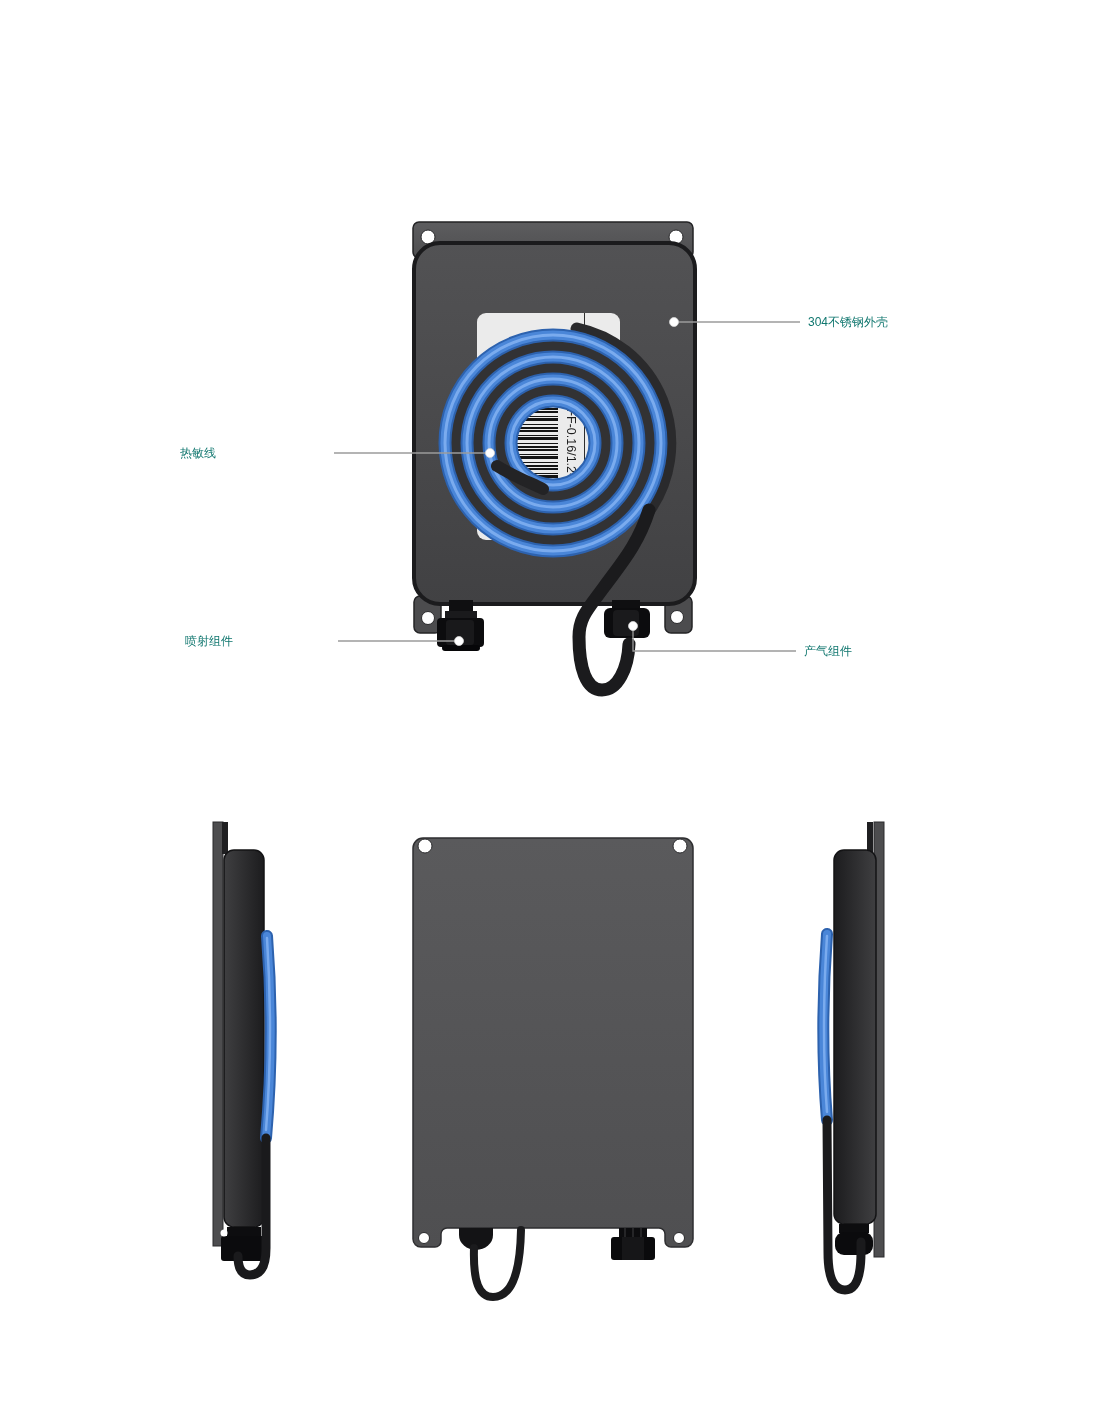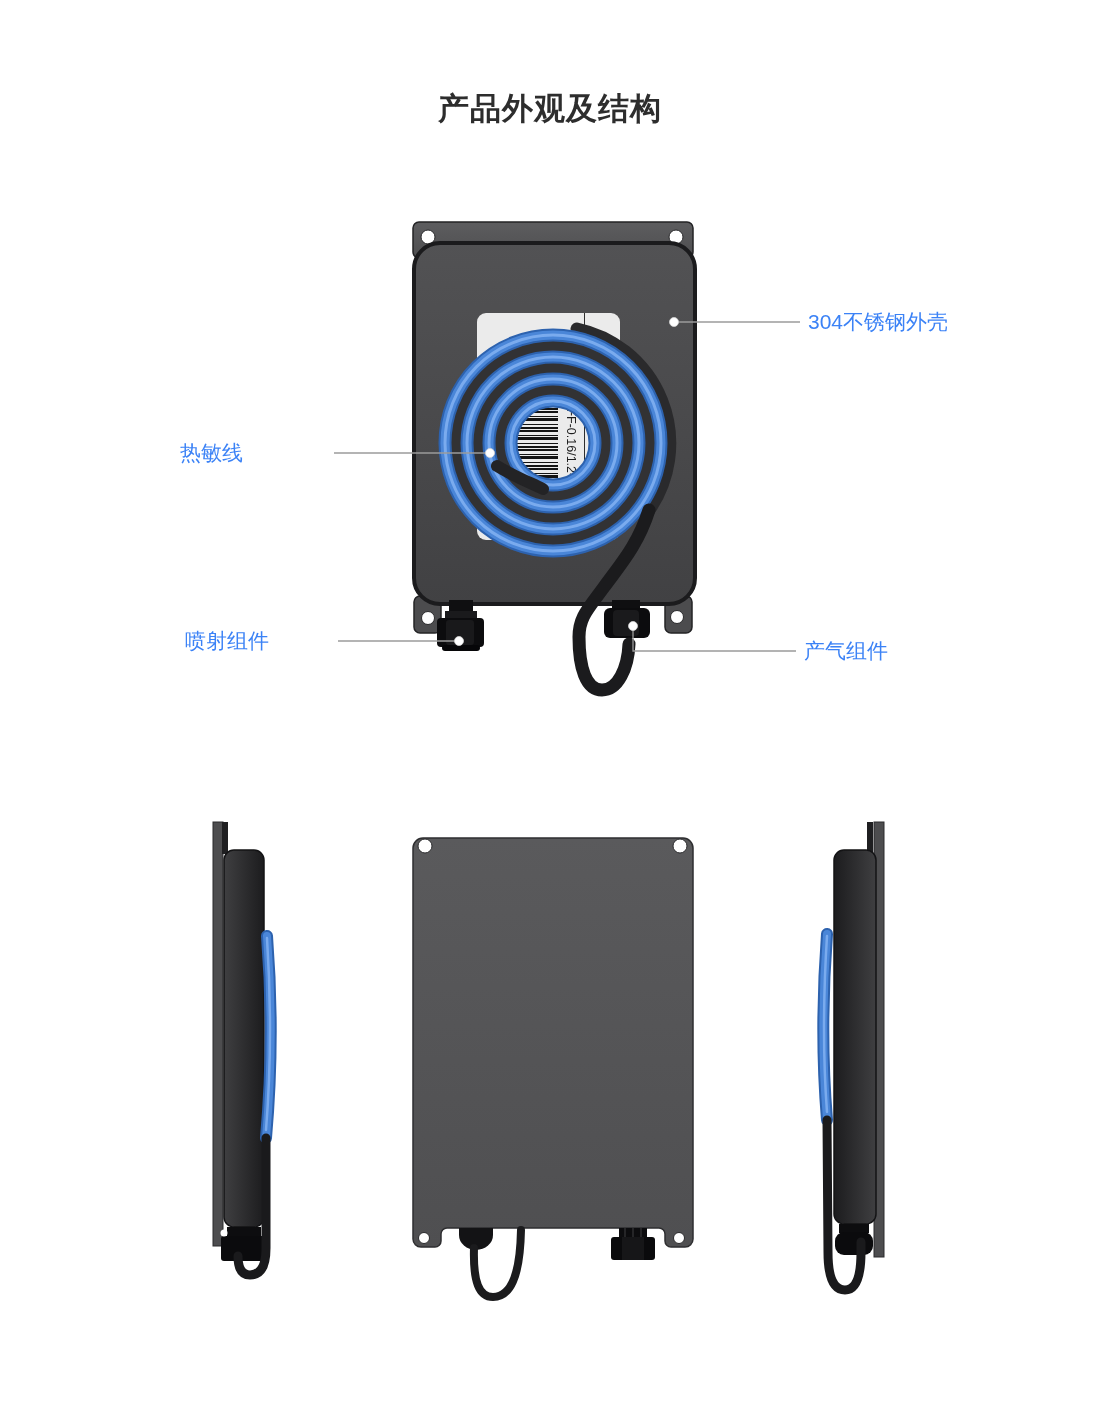--- a/index.html
+++ b/index.html
@@ -15,30 +15,29 @@
   .lbl-row1{height:35px;line-height:35px;text-align:center;font-size:13.5px;font-weight:600;
             border-bottom:1px solid #2e2e2e;white-space:nowrap;}
   .lbl-row2{height:25px;line-height:26px;text-align:center;font-size:12.5px;white-space:nowrap;}
   .barcode{width:152px;height:41px;margin:1px auto 0;
            background:repeating-linear-gradient(90deg,#141414 0 2px,#ebebeb 2px 3px,#141414 3px 5px,
             #ebebeb 5px 8px,#141414 8px 9px,#ebebeb 9px 10px,#141414 10px 13px,#ebebeb 13px 16px,
             #141414 16px 17px,#ebebeb 17px 19px);}
   .lbl-serial{text-align:center;font-size:10.5px;letter-spacing:1px;line-height:13px;color:#222;}
   .lbl-company{text-align:center;font-size:11.5px;line-height:15px;color:#222;white-space:nowrap;}
   
-  .callout{position:absolute;font-size:21px;color:#3b82f6;line-height:24px;white-space:nowrap;}
+  .callout{position:absolute;font-size:12px;color:#0f766e;line-height:24px;white-space:nowrap;}
   .co-right{text-align:left;}
   .co-left{text-align:left;}
 </style>
 </head>
 <body>
 
 <div class="canvas">
 
-  <div class="page-title">产品外观及结构</div>
 
   <svg class="svg-layer" width="1100" height="1420">
     <defs>
       <linearGradient id="gBody" x1="0" y1="0" x2="0" y2="1">
         <stop offset="0" stop-color="#525254"></stop>
           <stop offset="1" stop-color="#414143"></stop>
       </linearGradient>
       <linearGradient id="gPlate" x1="0" y1="0" x2="0" y2="1">
         <stop offset="0" stop-color="#5d5d5f"></stop>
           <stop offset="1" stop-color="#4e4e50"></stop>

